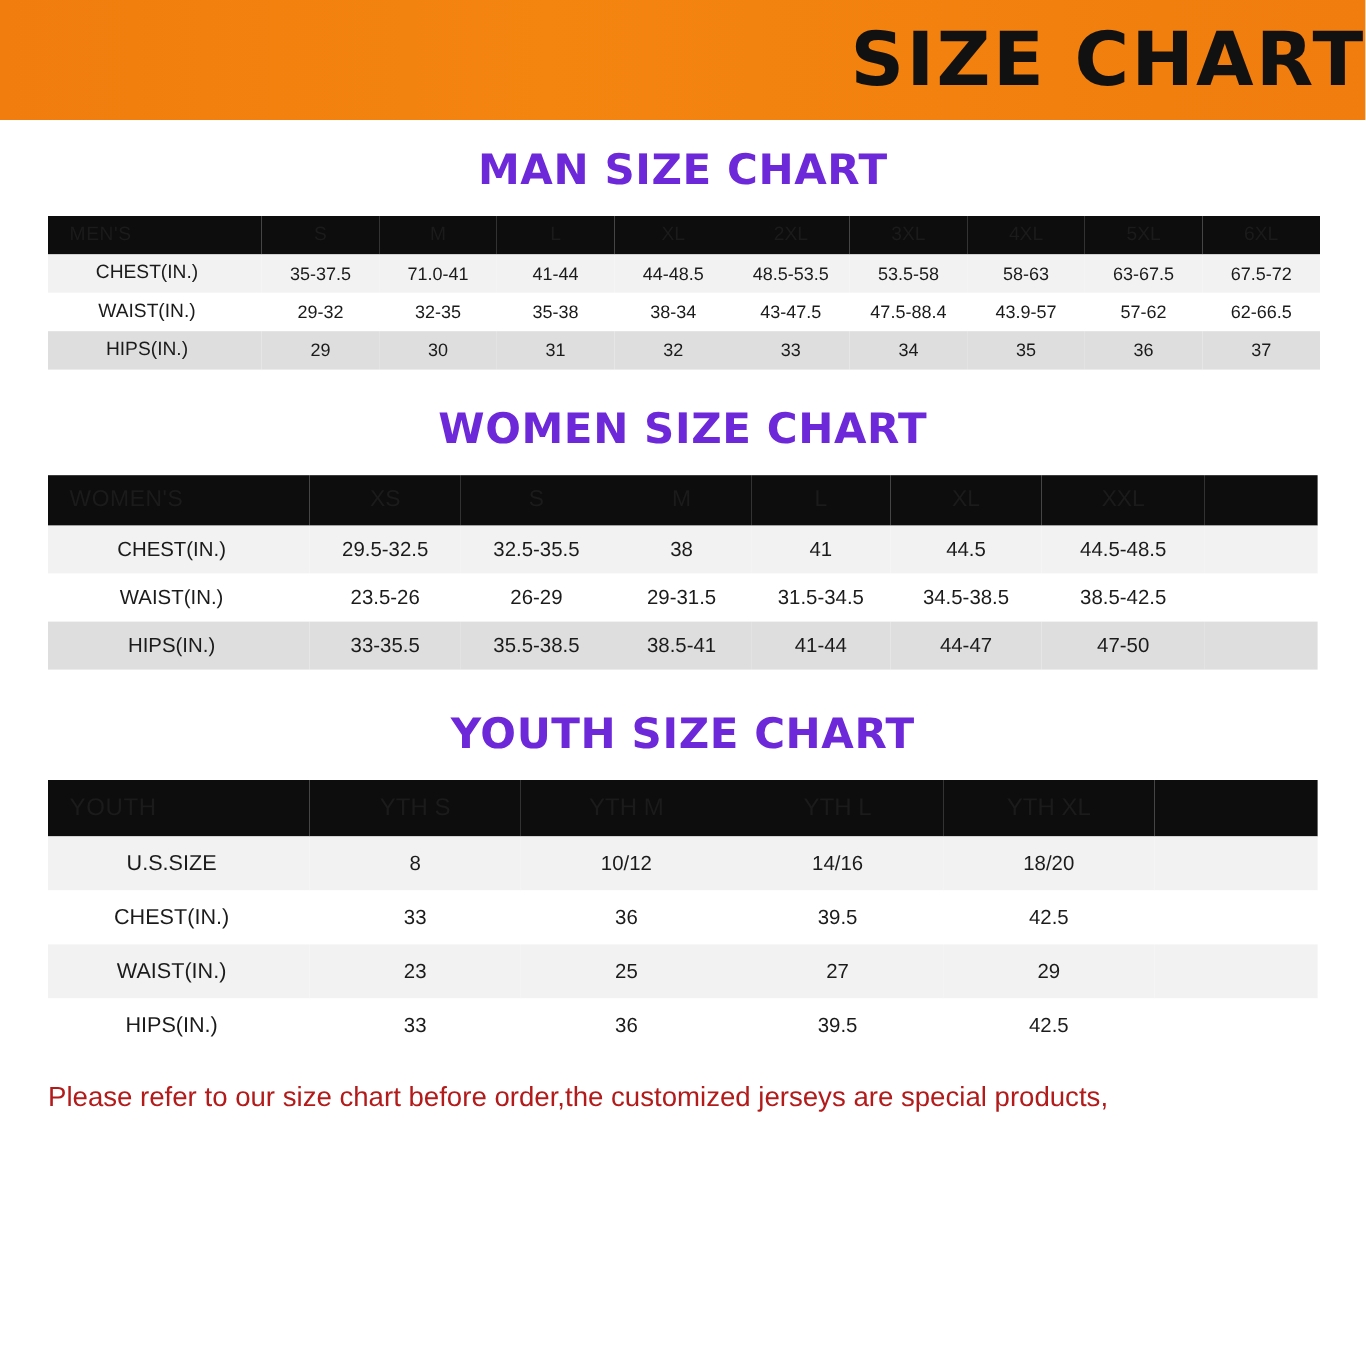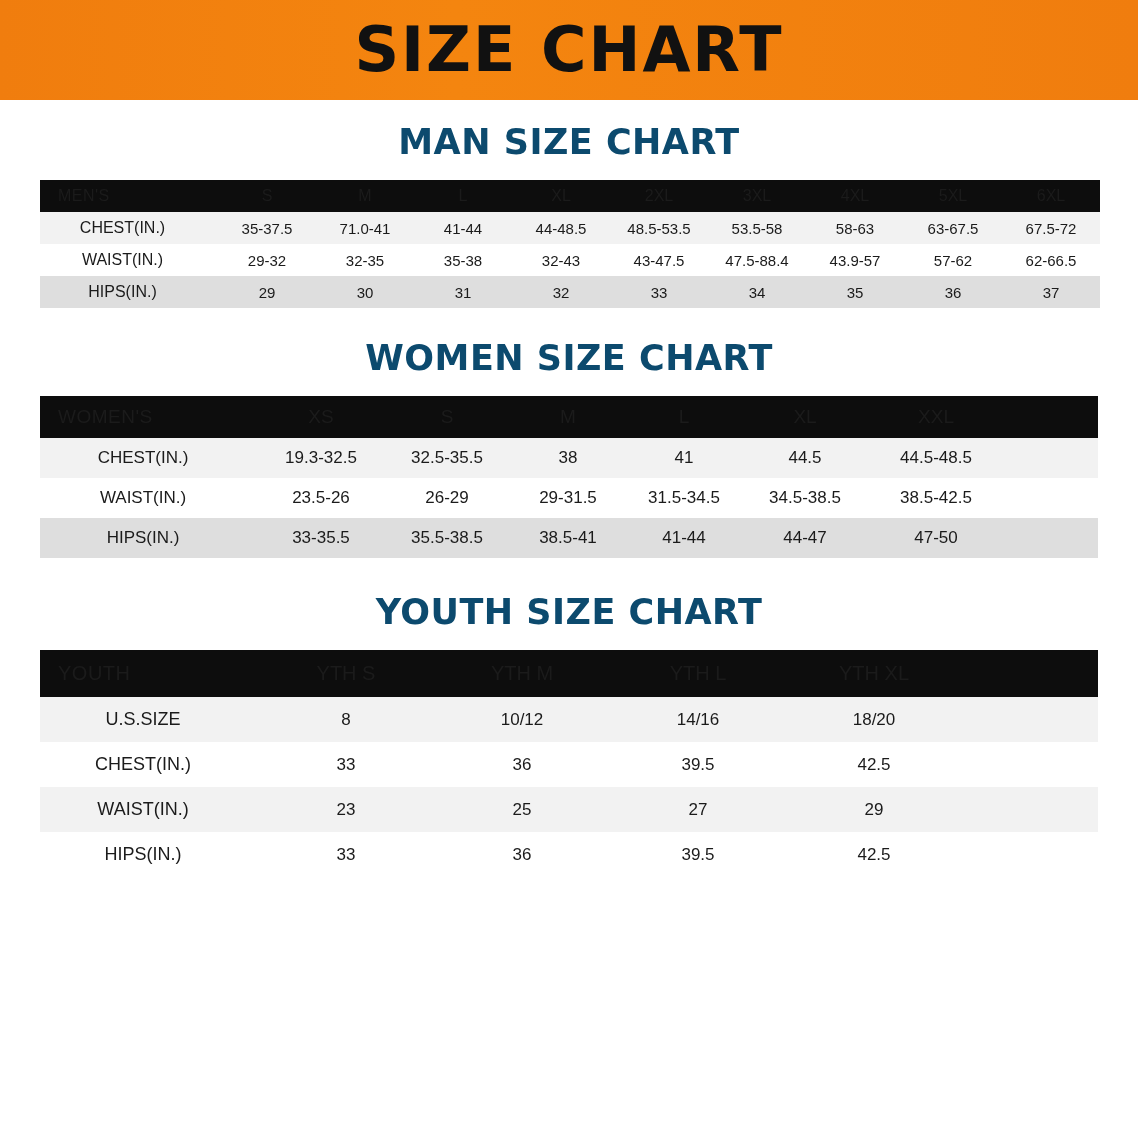--- a/index.html
+++ b/index.html
@@ -19,37 +19,37 @@
     height: 1132px;
     background: #ffffff;
   }
 
   
   .banner {
     height: 100px;
     background: linear-gradient(to right, #f07d0e 0%, #f4850f 40%, #f07d0e 100%);
     display: flex;
     align-items: center;
-    justify-content: center;
+    justify-content: flex-end;
   }
   .banner-title {
     font-family: "DejaVu Sans", sans-serif;
     font-weight: bold;
     font-size: 62px;
     letter-spacing: 2px;
     color: #111111;
     line-height: 1;
   }
 
   
   .section-heading {
     text-align: center;
     font-family: "DejaVu Sans", sans-serif;
     font-weight: bold;
-    color: #0c4a6e;
+    color: #6d28d9;
     letter-spacing: 0.5px;
   }
   #man-heading { font-size: 35px; margin-top: 22px; }
   #women-heading { font-size: 35px; margin-top: 30px; }
   #youth-heading { font-size: 35px; margin-top: 34px; }
 
   
   .chart-wrap {
     margin: 18px 40px 0 40px;
   }
@@ -166,21 +166,21 @@
             <td>53.5-58</td>
             <td>58-63</td>
             <td>63-67.5</td>
             <td>67.5-72</td>
           </tr>
           <tr class="zebra-white">
             <td class="row-label">WAIST(IN.)</td>
             <td>29-32</td>
             <td>32-35</td>
             <td>35-38</td>
-            <td>32-43</td>
+            <td>38-34</td>
             <td>43-47.5</td>
             <td>47.5-88.4</td>
             <td>43.9-57</td>
             <td>57-62</td>
             <td>62-66.5</td>
           </tr>
           <tr class="zebra-a">
             <td class="row-label">HIPS(IN.)</td>
             <td>29</td>
             <td>30</td>
@@ -215,21 +215,21 @@
             <td>XS</td>
             <td>S</td>
             <td>M</td>
             <td>L</td>
             <td>XL</td>
             <td>XXL</td>
             <td></td>
           </tr>
           <tr class="zebra-b">
             <td class="row-label">CHEST(IN.)</td>
-            <td>19.3-32.5</td>
+            <td>29.5-32.5</td>
             <td>32.5-35.5</td>
             <td>38</td>
             <td>41</td>
             <td>44.5</td>
             <td>44.5-48.5</td>
             <td></td>
           </tr>
           <tr class="zebra-white">
             <td class="row-label">WAIST(IN.)</td>
             <td>23.5-26</td>
@@ -304,15 +304,16 @@
             <td>36</td>
             <td>39.5</td>
             <td>42.5</td>
             <td></td>
           </tr>
         </tbody>
     </table>
   </div>
 
   <div class="notice">
+    <div>Please refer to our size chart before order,the customized jerseys are special products,</div>
   </div>
 
 </div>
 
 </body></html>

